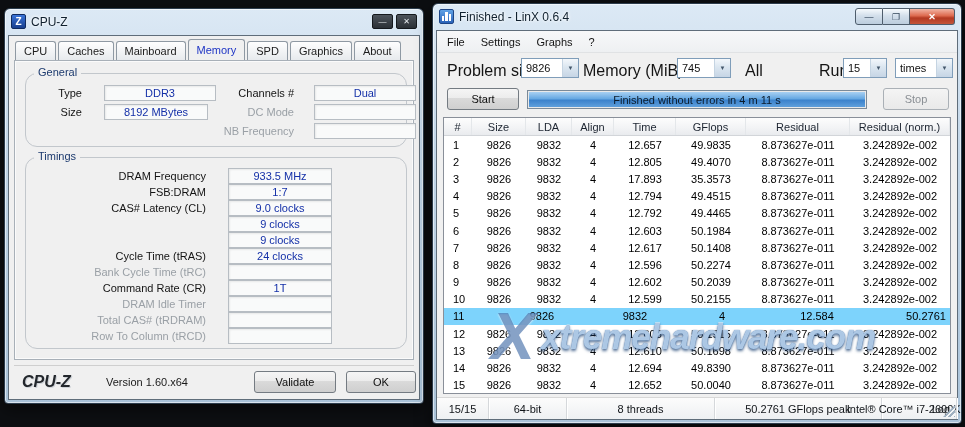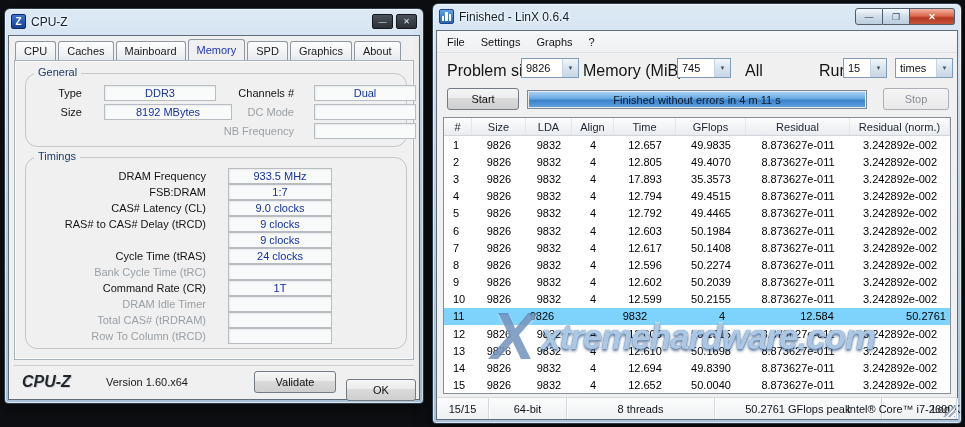--- a/index.html
+++ b/index.html
@@ -63,42 +63,42 @@
   .g-label { position:absolute; font-size:11px; color:#141414; text-align:right; white-space:nowrap; }
   .g-label.disabled, .trow-cpu.disabled .tlabel { color:#9aa0a6; }
   .fieldbox { background:#f9fafa; border:1px solid #b7bdc3; box-shadow:inset 1px 1px 2px rgba(0,0,0,.07);
     font-size:11px; color:#1430a8; text-align:center; height:16px; line-height:14px; position:absolute;margin-left:16px; }
 
   #type-label    { left:4px;   top:13px; width:52px; }
   #type-value    { left:62px;  top:11px; width:112px; }
   #channels-label{ left:176px; top:13px; width:92px; }
   #channels-value{ left:272px; top:11px; width:102px; }
   #size-label    { left:4px;   top:32px; width:52px; }
-  #size-value    { left:62px;  top:30px; width:128px; }
+  #size-value    { left:62px;  top:30px; width:104px; }
   #dcmode-label  { left:176px; top:32px; width:92px; }
   #dcmode-value  { left:272px; top:30px; width:102px; }
   #nbfreq-label  { left:176px; top:51px; width:92px; }
   #nbfreq-value  { left:272px; top:49px; width:102px; }
 
   .timing-rows { position:absolute; left:0; right:0; top:10px; }
   .trow-cpu { position:relative; height:16px; }
   .trow-cpu .tlabel { position:absolute; left:4px; top:2px; width:176px; text-align:right;
     font-size:11px; color:#141414; white-space:nowrap; }
   .trow-cpu .tvalue { left:186px; top:0; width:104px; }
 
   .cpuz-footer { position:absolute; left:5px; right:5px; bottom:4px; height:30px;
     border-top:1px solid #cfcfcf; }
   .cpuz-logo { position:absolute; left:8px; top:7px; font-size:16px; font-weight:bold; font-style:italic;
     color:#23272c; letter-spacing:0; text-shadow:1px 1px 0 #cfd3d8; }
   .cpuz-version { position:absolute; left:92px; top:10px; font-size:11px; color:#1a1a1a; }
   .btn7 { position:absolute; top:5px; height:22px; border:1px solid #747b82; border-radius:3px;
     font-family:"Liberation Sans",sans-serif; font-size:11px; color:#101010;
     background:linear-gradient(#f5f5f5,#ececec 45%,#dadada 46%,#cfcfcf); }
   .btn7.validate { left:240px; width:82px; }
-  .btn7.ok { left:332px; width:70px;margin-top:8px; }
+  .btn7.ok { left:332px; width:70px; }
 
   
   .linx-icon { background:linear-gradient(#5fa2e6,#2a62b8); border:1px solid #1c4586;
     display:flex; align-items:flex-end; justify-content:center; gap:1px; padding:2px; }
   .linx-icon i { display:block; width:3px; background:#fff; }
   .linx-icon i:nth-child(1){height:5px;} .linx-icon i:nth-child(2){height:9px;} .linx-icon i:nth-child(3){height:7px;}
 
   .menubar { height:22px; display:flex; align-items:center; padding-left:2px;
     background:linear-gradient(#f7f8f9,#eef0f2); border-bottom:1px solid #e0e2e4; }
   .menu-item { font-size:11px; color:#141414; padding:3px 8px; }
@@ -219,21 +219,20 @@
                 <span class="tlabel">FSB:DRAM</span>
                 <span class="fieldbox tvalue">1:7</span>
               </div>
 
               <div class="trow-cpu">
                 <span class="tlabel">CAS# Latency (CL)</span>
                 <span class="fieldbox tvalue">9.0 clocks</span>
               </div>
 
               <div class="trow-cpu">
-                <span class="tlabel">RAS# to CAS# Delay (tRCD)</span>
                 <span class="fieldbox tvalue">9 clocks</span>
               </div>
 
               <div class="trow-cpu">
                 <span class="fieldbox tvalue">9 clocks</span>
               </div>
 
               <div class="trow-cpu">
                 <span class="tlabel">Cycle Time (tRAS)</span>
                 <span class="fieldbox tvalue">24 clocks</span>

